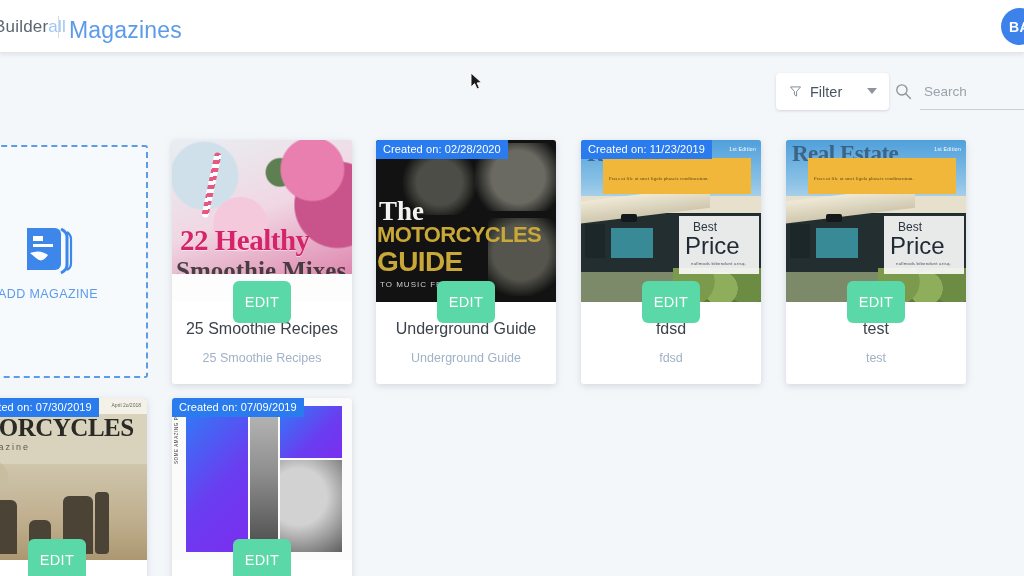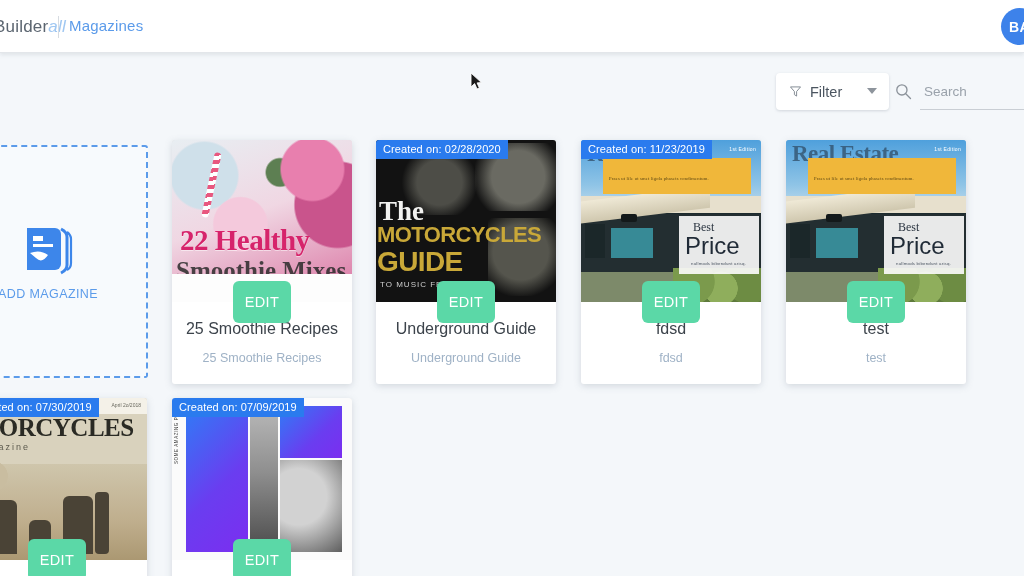--- a/index.html
+++ b/index.html
@@ -18,28 +18,28 @@
     border-bottom: 1px solid #e3e6ea;
     box-shadow: 0 2px 4px rgba(120,130,145,.16);
     z-index: 30;
   }
   .brand {
     position: absolute; left: -6px; top: 17px;
     font-size: 17px; letter-spacing: .2px;
     white-space: nowrap;
   }
   .brand .b1 { color: #5b6570; }
-  .brand .b2 { color: #9fc7f2; font-style: italic; }
+  .brand .b2 { color: #9fc7f2; }
   .brand-sep {
     position: absolute; left: 58px; top: 16px;
     width: 1px; height: 22px; background: #d6dbe1;
   }
   .brand-page {
     position: absolute; left: 69px; top: 17px;
-    font-size: 15px; color: #5b9bea; letter-spacing: .2px;
+    font-size: 23px; color: #5b9bea; letter-spacing: .2px;
   }
   .avatar-btn {
     position: absolute; left: 1001px; top: 8px;
     width: 37px; height: 37px; border-radius: 50%;
     background: #3d82ea;
     color: #fff; font-size: 14px; font-weight: bold;
     display: flex; align-items: center; justify-content: center;
     letter-spacing: .5px;
     overflow: hidden;
   }
@@ -288,21 +288,21 @@
       radial-gradient(circle at 82% 35%, #6d8c43 0 30%, rgba(0,0,0,0) 31%),
       #5e7a3c;
   }
   .cov-realestate .pricebox {
     position: absolute; left: 98px; top: 76px;
     width: 80px; height: 58px;
     background: rgba(250,250,248,.92);
   }
   .cov-realestate .best {
     position: absolute; left: 112px; top: 80px;
-    font-family: Liberation Serif, serif;
+    font-family: Liberation Sans, sans-serif;
     font-size: 12px; color: #2a3440;
   }
   .cov-realestate .price {
     position: absolute; left: 104px; top: 94px;
     font-family: Liberation Sans, sans-serif;
     font-size: 24px; color: #1f2a36; line-height: 1;
   }
   .cov-realestate .pricesub {
     position: absolute; left: 110px; top: 121px;
     font-size: 4.4px; color: #4b5562; letter-spacing: .2px;

